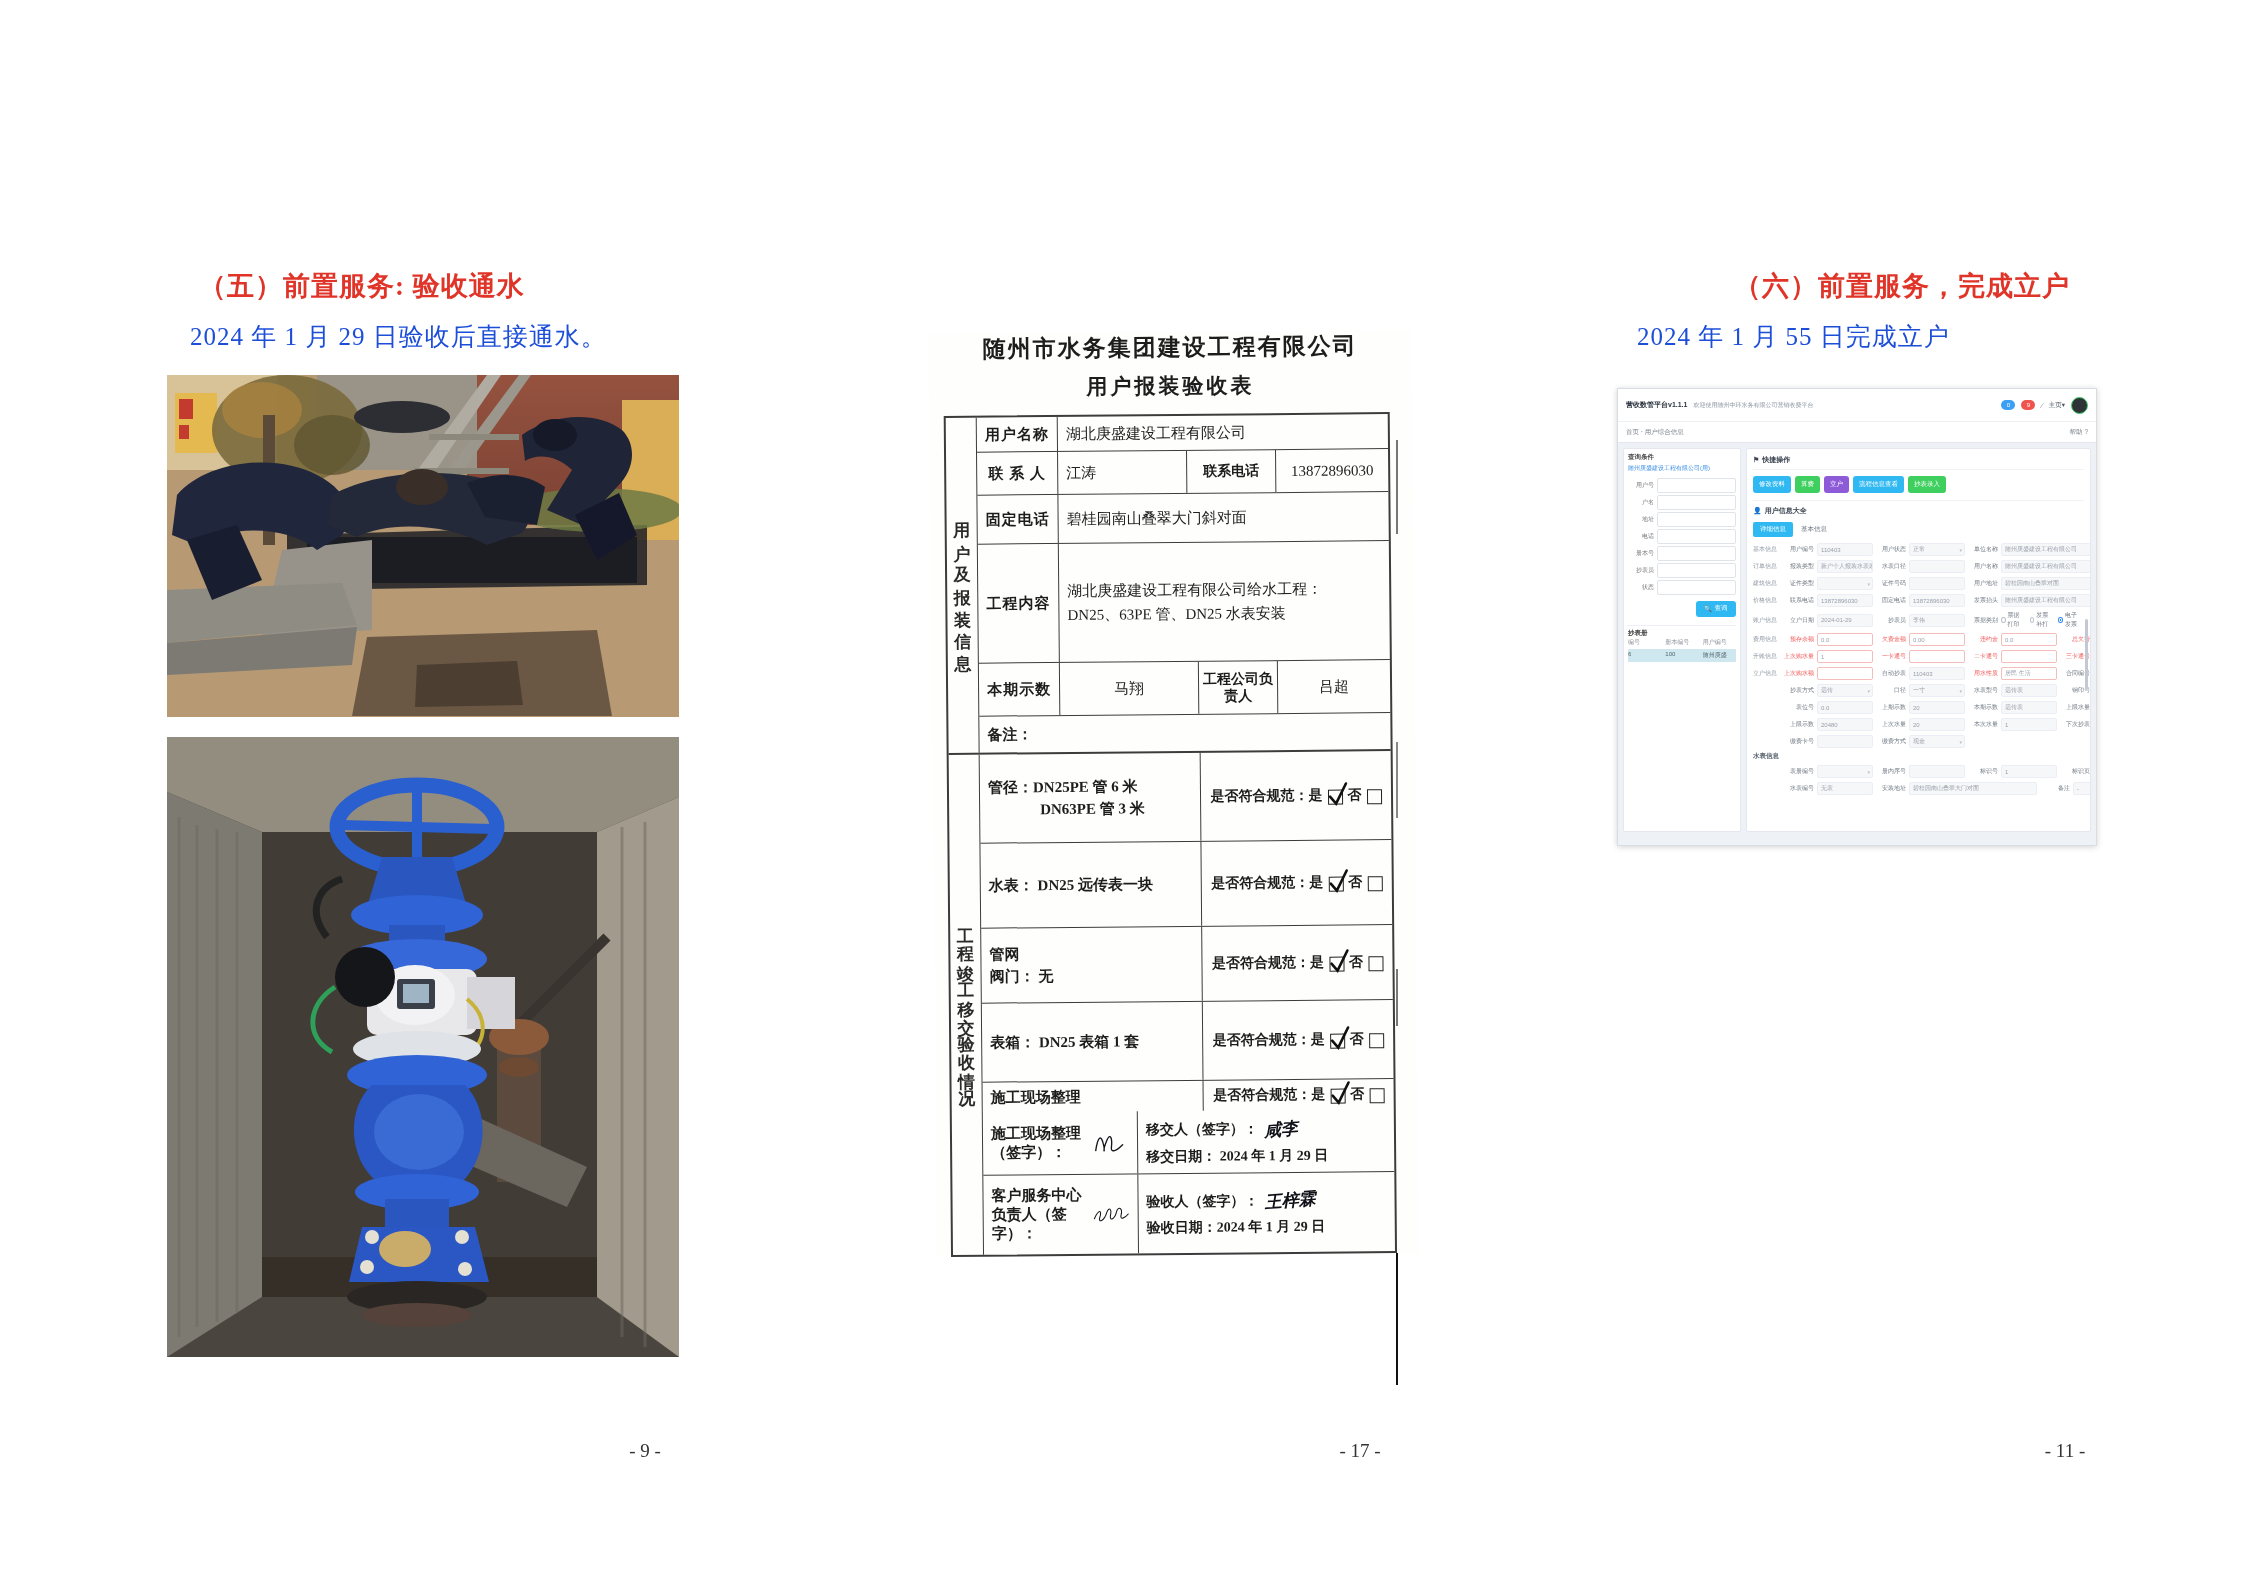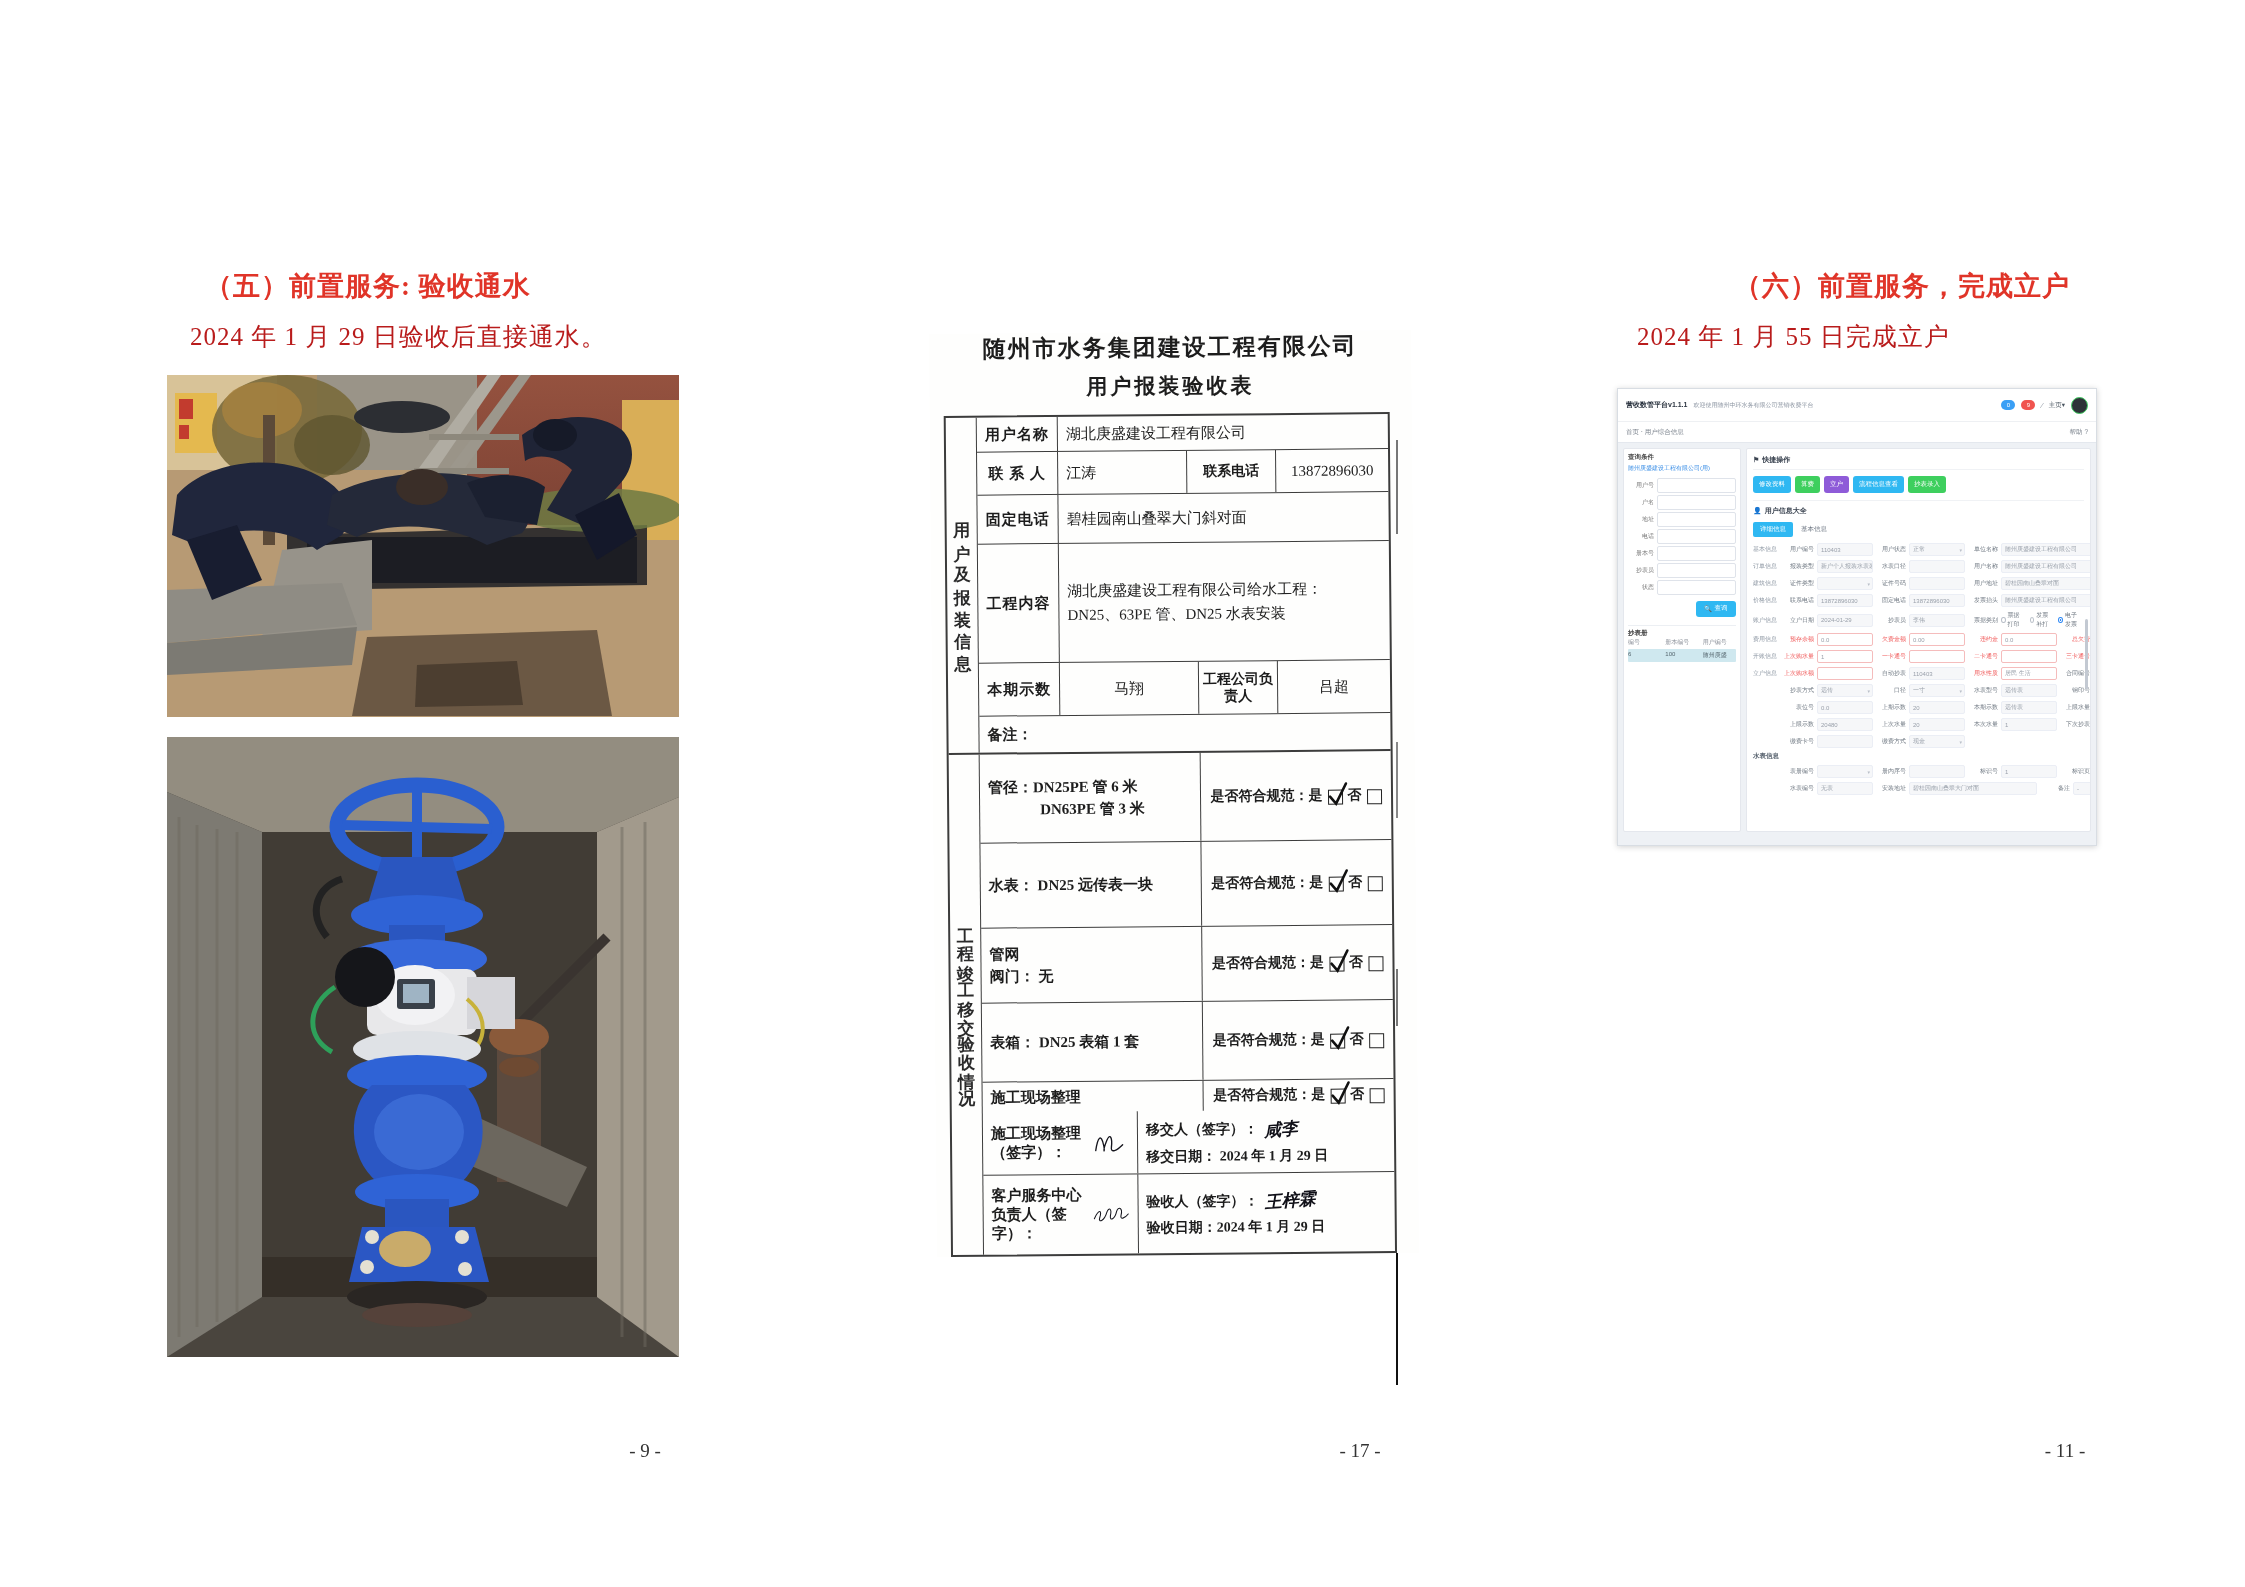--- a/index.html
+++ b/index.html
@@ -1,20 +1,20 @@
 <!DOCTYPE html>
 <html><head>
 <meta charset="utf-8">
 <style>
   html,body{margin:0;padding:0;background:#fff;}
   #canvas{position:relative;width:2245px;height:1587px;background:#ffffff;overflow:hidden;
           font-family:"Liberation Sans",sans-serif;}
   .abs{position:absolute;}
   .red-h{color:#e03428;font-family:"Liberation Serif",serif;font-weight:bold;font-size:27px;letter-spacing:1px;white-space:nowrap;}
-  .body-t{color:#b91c1c;font-family:"Liberation Serif",serif;font-size:25px;letter-spacing:1px;white-space:nowrap;}
+  .body-t{color:#1d4ed8;font-family:"Liberation Serif",serif;font-size:25px;letter-spacing:1px;white-space:nowrap;}
   .pn{width:170px;text-align:center;color:#333;font-family:"Liberation Serif",serif;font-size:19px;}
   .photo{overflow:hidden;background:#ccc;}
   .photo svg{display:block;}
 
   
   .scan{width:482px;transform:rotate(-0.5deg);background:#fefefd;color:#1d1d1d;
         font-family:"Liberation Serif",serif;}
   .scan .t1{text-align:center;font-size:23px;font-weight:bold;letter-spacing:2px;}
   .scan .t2{text-align:center;font-size:21px;font-weight:bold;letter-spacing:3px;margin-top:9px;}
   .ftable{margin:14px 22px 0 14px;border:2px solid #3c3c3c;}
@@ -89,21 +89,21 @@
   .rdot{width:6px;height:6px;border:1px solid #b9bfc8;border-radius:50%;box-sizing:border-box;}
   .rdot.on{border-color:#2f89f5;background:radial-gradient(circle at 50% 50%, #2f89f5 0 40%, #fff 45%);}
   .sg-sub{font-size:6.5px;color:#55606c;font-weight:bold;margin:4px 0;}
   .sscroll{position:absolute;right:2px;top:170px;width:3px;height:70px;background:#c3c9d2;border-radius:2px;}
 </style>
 </head>
 <body>
 
 <div id="canvas">
 
-  <div class="abs red-h" style="left:205px;top:268px">（五）前置服务: 验收通水</div>
+  <div class="abs red-h" style="left:199px;top:268px">（五）前置服务: 验收通水</div>
   <div class="abs body-t" style="left:190px;top:320px">2024 年 1 月 29 日验收后直接通水。</div>
 
   <div class="abs photo" style="left:167px;top:375px;width:512px;height:342px">
     <svg width="512" height="342" viewBox="0 0 512 342">
       <rect width="512" height="342" fill="#b79a74"></rect>
       <rect x="0" y="0" width="110" height="95" fill="#d8c398"></rect>
       <rect x="8" y="18" width="42" height="60" fill="#e4b94f"></rect>
       <rect x="12" y="24" width="14" height="20" fill="#c23b2e"></rect>
       <rect x="12" y="50" width="10" height="14" fill="#c23b2e"></rect>
       <rect x="300" y="0" width="212" height="150" fill="#8a4a3a"></rect>

